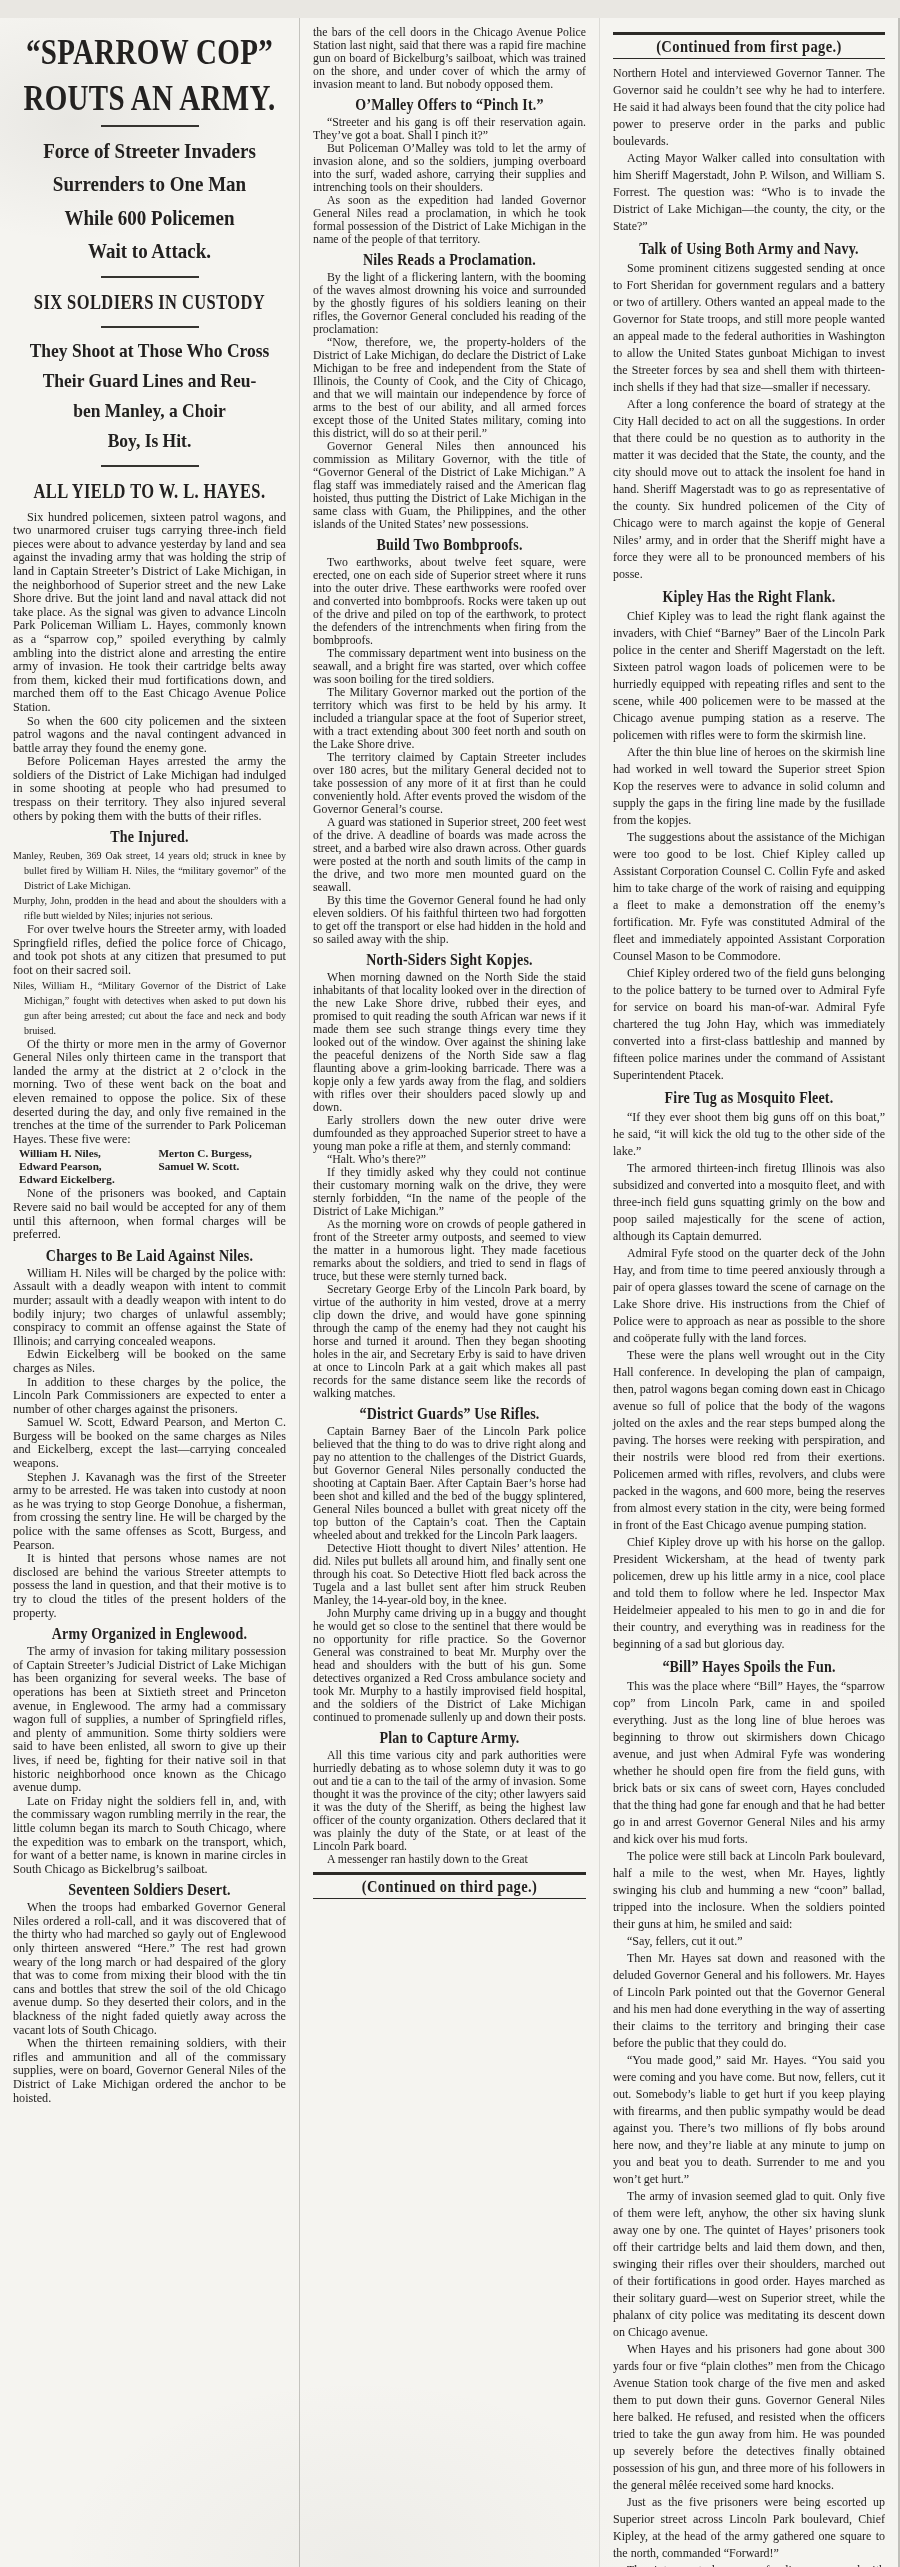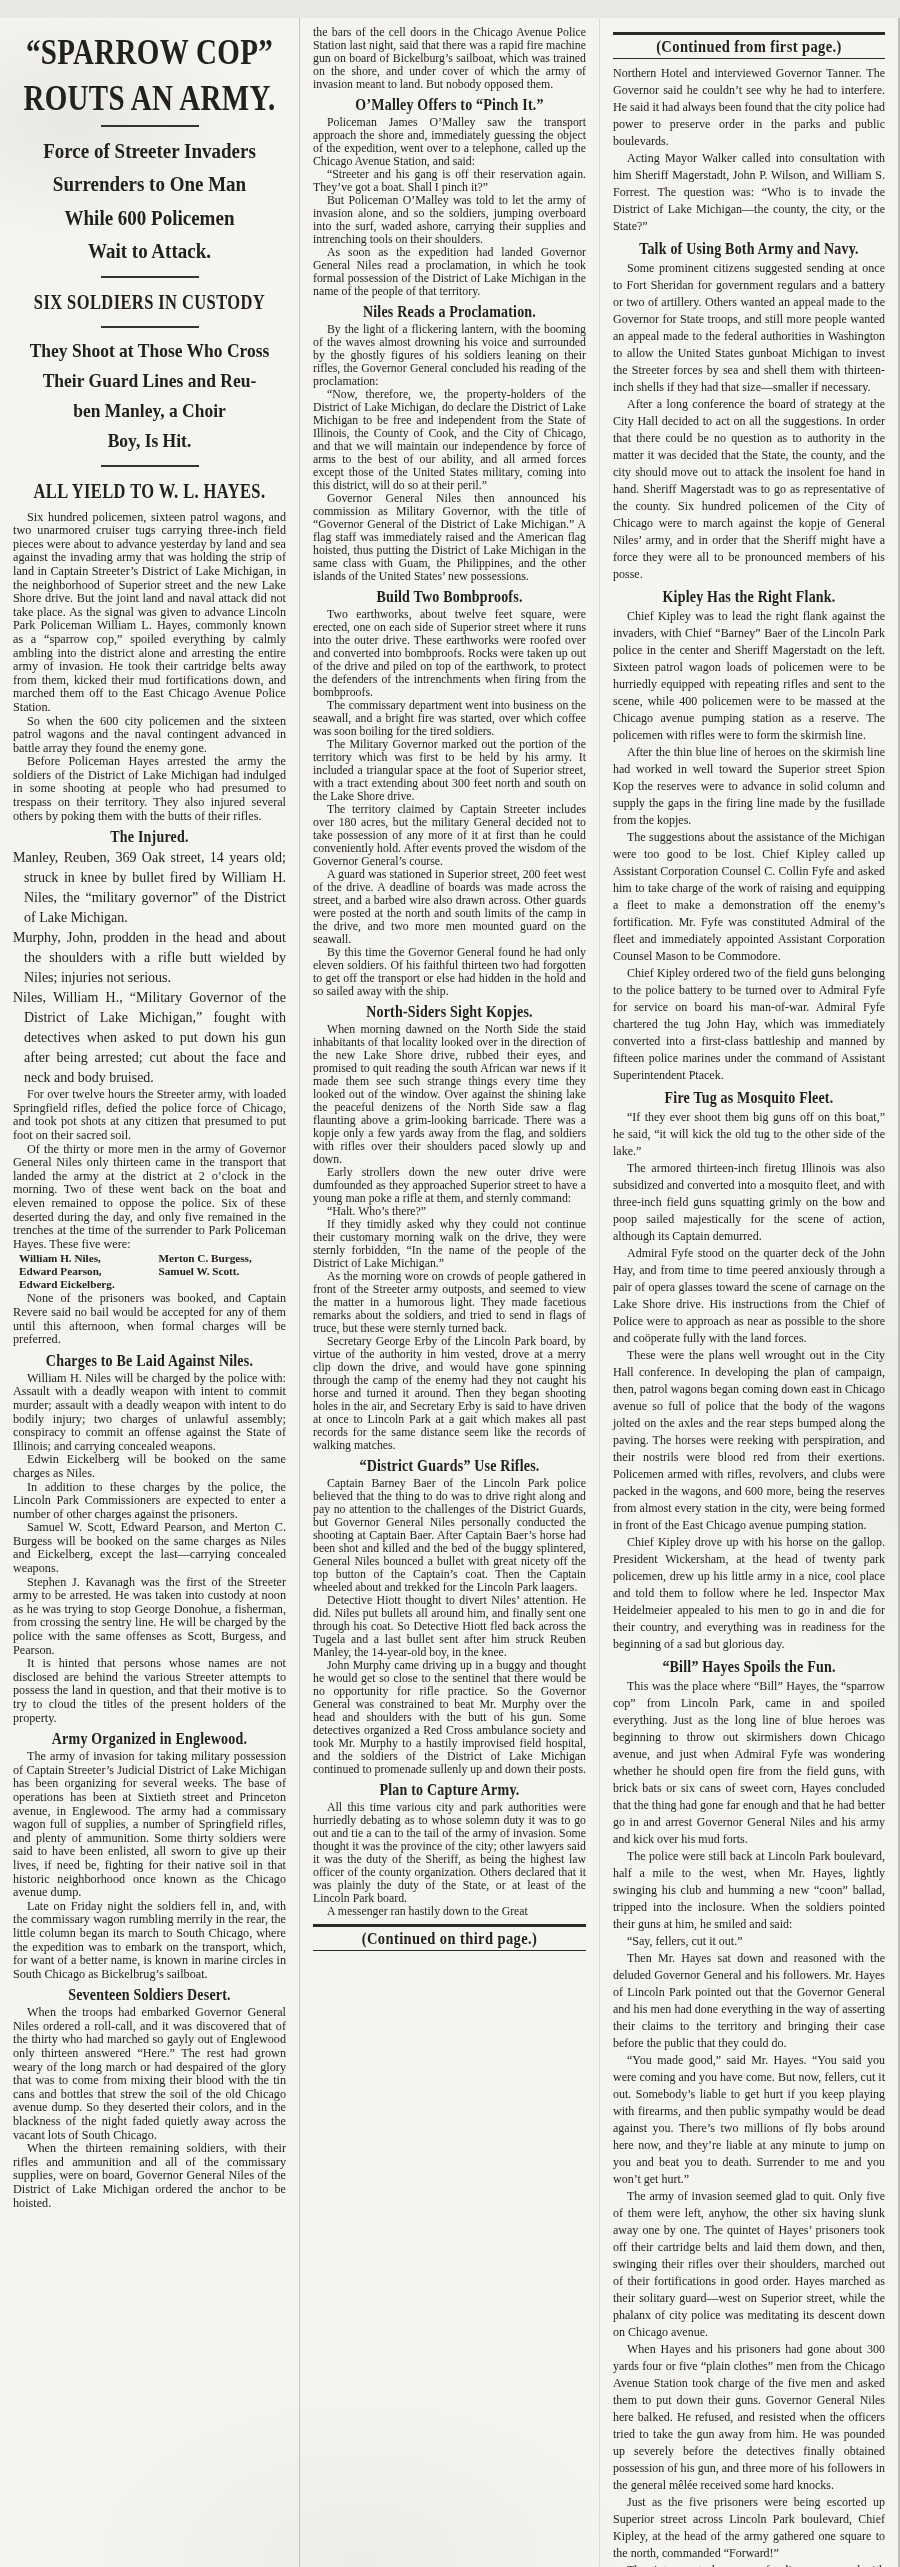--- a/index.html
+++ b/index.html
@@ -40,21 +40,21 @@
   }
   .sub{
     font-size:14px;font-weight:bold;text-align:center;margin:6px 0 3px;
     transform:scaleY(1.15);transform-origin:center;letter-spacing:.2px;
   }
   .p{font-size:12.2px;line-height:13.6px;text-align:justify;text-indent:14px;hyphens:auto;}
   .col2 .p{font-size:11.8px;line-height:13px;}
   .col3 .p{font-size:12px;line-height:17px;}
   .pcont{text-indent:0;}
   .inj{
-    font-size:14px;line-height:20px;text-align:justify;
+    font-size:10px;line-height:15px;text-align:justify;
     padding-left:11px;text-indent:-11px;hyphens:auto;
   }
   .names{display:flex;font-size:11.2px;line-height:13px;padding:1px 0 1px 6px;font-weight:bold;gap:12px;}
   .names-col{flex:1;white-space:pre-line;}
   .crule{height:2.5px;background:#2c2a27;margin:6px 0 3px;}
   .crule2{height:1.5px;background:#2c2a27;margin:3px 0 6px;}
   .cont{
     font-size:14.5px;font-weight:bold;text-align:center;letter-spacing:.4px;
     margin:3px 0 2px;transform:scaleY(1.15);transform-origin:center;
   }
@@ -79,22 +79,22 @@
 ben Manley, a Choir
 Boy, Is Hit.</div>
       <div class="blk rule"></div>
       <div class="blk caps">ALL YIELD TO W. L. HAYES.</div>
       <div class="blk p">Six hundred policemen, sixteen patrol wagons, and two unarmored cruiser tugs carrying three-inch field pieces were about to advance yesterday by land and sea against the invading army that was holding the strip of land in Captain Streeter’s District of Lake Michigan, in the neighborhood of Superior street and the new Lake Shore drive. But the joint land and naval attack did not take place. As the signal was given to advance Lincoln Park Policeman William L. Hayes, commonly known as a “sparrow cop,” spoiled everything by calmly ambling into the district alone and arresting the entire army of invasion. He took their cartridge belts away from them, kicked their mud fortifications down, and marched them off to the East Chicago Avenue Police Station.</div>
       <div class="blk p">So when the 600 city policemen and the sixteen patrol wagons and the naval contingent advanced in battle array they found the enemy gone.</div>
       <div class="blk p">Before Policeman Hayes arrested the army the soldiers of the District of Lake Michigan had indulged in some shooting at people who had presumed to trespass on their territory. They also injured several others by poking them with the butts of their rifles.</div>
       <div class="blk sub">The Injured.</div>
       <div class="blk inj">Manley, Reuben, 369 Oak street, 14 years old; struck in knee by bullet fired by William H. Niles, the “military governor” of the District of Lake Michigan.</div>
       <div class="blk inj">Murphy, John, prodden in the head and about the shoulders with a rifle butt wielded by Niles; injuries not serious.</div>
+      <div class="blk p">For over twelve hours the Streeter army, with loaded Springfield rifles, defied the police force of Chicago, and took pot shots at any citizen that presumed to put foot on their sacred soil.</div>
       <div class="blk inj">Niles, William H., “Military Governor of the District of Lake Michigan,” fought with detectives when asked to put down his gun after being arrested; cut about the face and neck and body bruised.</div>
-      <div class="blk p">For over twelve hours the Streeter army, with loaded Springfield rifles, defied the police force of Chicago, and took pot shots at any citizen that presumed to put foot on their sacred soil.</div>
       <div class="blk p">Of the thirty or more men in the army of Governor General Niles only thirteen came in the transport that landed the army at the district at 2 o’clock in the morning. Two of these went back on the boat and eleven remained to oppose the police. Six of these deserted during the day, and only five remained in the trenches at the time of the surrender to Park Policeman Hayes. These five were:</div>
       <div class="blk names">
         <div class="names-col">William H. Niles,
 Edward Pearson,
 Edward Eickelberg.</div>
         <div class="names-col">Merton C. Burgess,
 Samuel W. Scott.</div>
       </div>
       <div class="blk p">None of the prisoners was booked, and Captain Revere said no bail would be accepted for any of them until this afternoon, when formal charges will be preferred.</div>
       <div class="blk sub">Charges to Be Laid Against Niles.</div>
@@ -107,21 +107,20 @@
       <div class="blk sub">Army Organized in Englewood.</div>
       <div class="blk p">The army of invasion for taking military possession of Captain Streeter’s Judicial District of Lake Michigan has been organizing for several weeks. The base of operations has been at Sixtieth street and Princeton avenue, in Englewood. The army had a commissary wagon full of supplies, a number of Springfield rifles, and plenty of ammunition. Some thirty soldiers were said to have been enlisted, all sworn to give up their lives, if need be, fighting for their native soil in that historic neighborhood once known as the Chicago avenue dump.</div>
       <div class="blk p">Late on Friday night the soldiers fell in, and, with the commissary wagon rumbling merrily in the rear, the little column began its march to South Chicago, where the expedition was to embark on the transport, which, for want of a better name, is known in marine circles in South Chicago as Bickelbrug’s sailboat.</div>
       <div class="blk sub">Seventeen Soldiers Desert.</div>
       <div class="blk p">When the troops had embarked Governor General Niles ordered a roll-call, and it was discovered that of the thirty who had marched so gayly out of Englewood only thirteen answered “Here.” The rest had grown weary of the long march or had despaired of the glory that was to come from mixing their blood with the tin cans and bottles that strew the soil of the old Chicago avenue dump. So they deserted their colors, and in the blackness of the night faded quietly away across the vacant lots of South Chicago.</div>
       <div class="blk p">When the thirteen remaining soldiers, with their rifles and ammunition and all of the commissary supplies, were on board, Governor General Niles of the District of Lake Michigan ordered the anchor to be hoisted.</div>
     </div>
   <div class="column col2">
       <div class="blk p pcont">the bars of the cell doors in the Chicago Avenue Police Station last night, said that there was a rapid fire machine gun on board of Bickelburg’s sailboat, which was trained on the shore, and under cover of which the army of invasion meant to land. But nobody opposed them.</div>
       <div class="blk sub">O’Malley Offers to “Pinch It.”</div>
-      <div class="blk p">Policeman James O’Malley saw the transport approach the shore and, immediately guessing the object of the expedition, went over to a telephone, called up the Chicago Avenue Station, and said:</div>
       <div class="blk p">“Streeter and his gang is off their reservation again. They’ve got a boat. Shall I pinch it?”</div>
       <div class="blk p">But Policeman O’Malley was told to let the army of invasion alone, and so the soldiers, jumping overboard into the surf, waded ashore, carrying their supplies and intrenching tools on their shoulders.</div>
       <div class="blk p">As soon as the expedition had landed Governor General Niles read a proclamation, in which he took formal possession of the District of Lake Michigan in the name of the people of that territory.</div>
       <div class="blk sub">Niles Reads a Proclamation.</div>
       <div class="blk p">By the light of a flickering lantern, with the booming of the waves almost drowning his voice and surrounded by the ghostly figures of his soldiers leaning on their rifles, the Governor General concluded his reading of the proclamation:</div>
       <div class="blk p">“Now, therefore, we, the property-holders of the District of Lake Michigan, do declare the District of Lake Michigan to be free and independent from the State of Illinois, the County of Cook, and the City of Chicago, and that we will maintain our independence by force of arms to the best of our ability, and all armed forces except those of the United States military, coming into this district, will do so at their peril.”</div>
       <div class="blk p">Governor General Niles then announced his commission as Military Governor, with the title of “Governor General of the District of Lake Michigan.” A flag staff was immediately raised and the American flag hoisted, thus putting the District of Lake Michigan in the same class with Guam, the Philippines, and the other islands of the United States’ new possessions.</div>
       <div class="blk sub">Build Two Bombproofs.</div>
       <div class="blk p">Two earthworks, about twelve feet square, were erected, one on each side of Superior street where it runs into the outer drive. These earthworks were roofed over and converted into bombproofs. Rocks were taken up out of the drive and piled on top of the earthwork, to protect the defenders of the intrenchments when firing from the bombproofs.</div>
       <div class="blk p">The commissary department went into business on the seawall, and a bright fire was started, over which coffee was soon boiling for the tired soldiers.</div>

